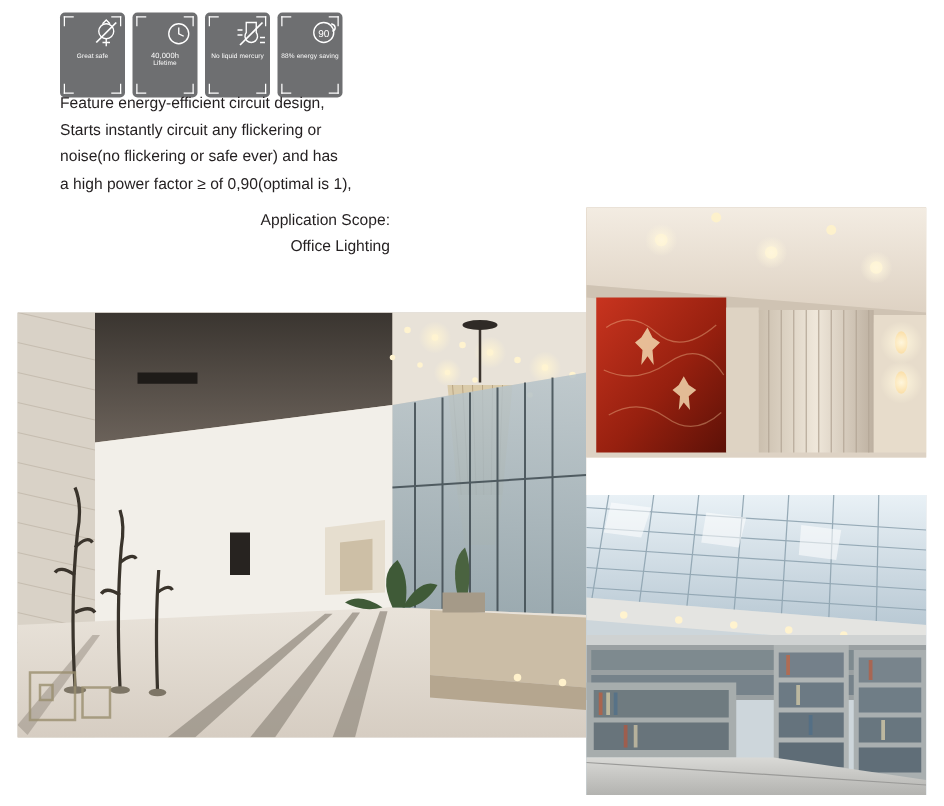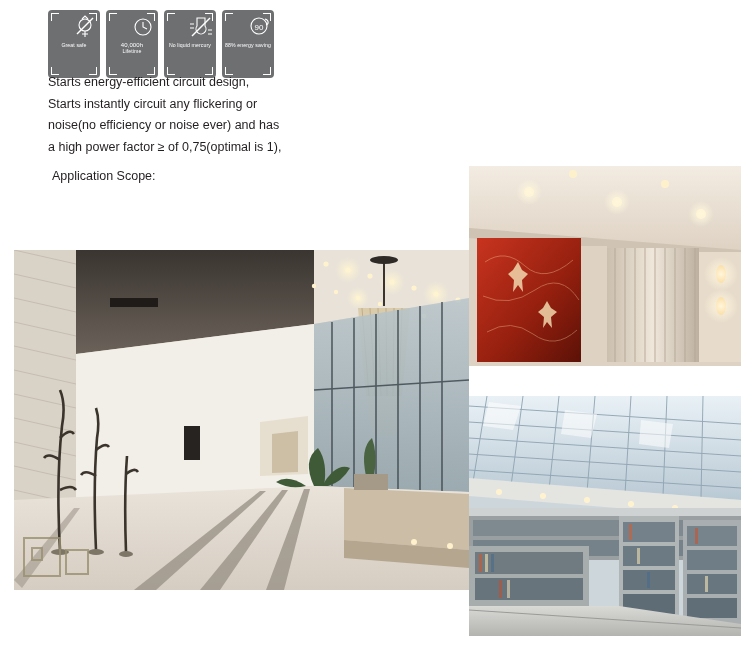--- a/index.html
+++ b/index.html
@@ -87,21 +87,21 @@
 
   .scope {
     position: absolute;
     left: 52px;
     top: 166px;
     width: 260px;
     font-size: 12.5px;
     line-height: 21px;
     color: #231f20;
   }
-  .scope div { margin: 0; }
+  .scope div { margin: 0; text-align: right; }
 
   
   .photo {
     position: absolute;
     overflow: hidden;
   }
 
   
   #photo-lobby {
     left: 14px;
@@ -199,28 +199,29 @@
       </svg>
     </span>
     <span class="cap">
       <span>88% energy saving</span>
     </span>
   </div>
 
 </div>
 
 <div class="feature-text">
-  <p>Starts energy-efficient circuit design,</p>
+  <p>Feature energy-efficient circuit design,</p>
   <p>Starts instantly circuit any flickering or</p>
-  <p>noise(no efficiency or noise ever) and has</p>
-  <p>a high power factor ≥ of 0,75(optimal is 1),</p>
+  <p>noise(no flickering or safe ever) and has</p>
+  <p>a high power factor ≥ of 0,90(optimal is 1),</p>
 </div>
 
 <div class="scope">
   <div>Application Scope:</div>
+  <div>Office Lighting</div>
 </div>
 
 <div class="photo" id="photo-lobby">
   <svg viewBox="0 0 455 340" preserveAspectRatio="none">
     <defs>
       <linearGradient id="lobbyFloor" x1="0" y1="0" x2="0" y2="1">
         <stop offset="0%" stop-color="#e9e3da"></stop>
         <stop offset="100%" stop-color="#d6cdc2"></stop>
       </linearGradient>
       <linearGradient id="lobbyWall" x1="0" y1="0" x2="1" y2="0">

